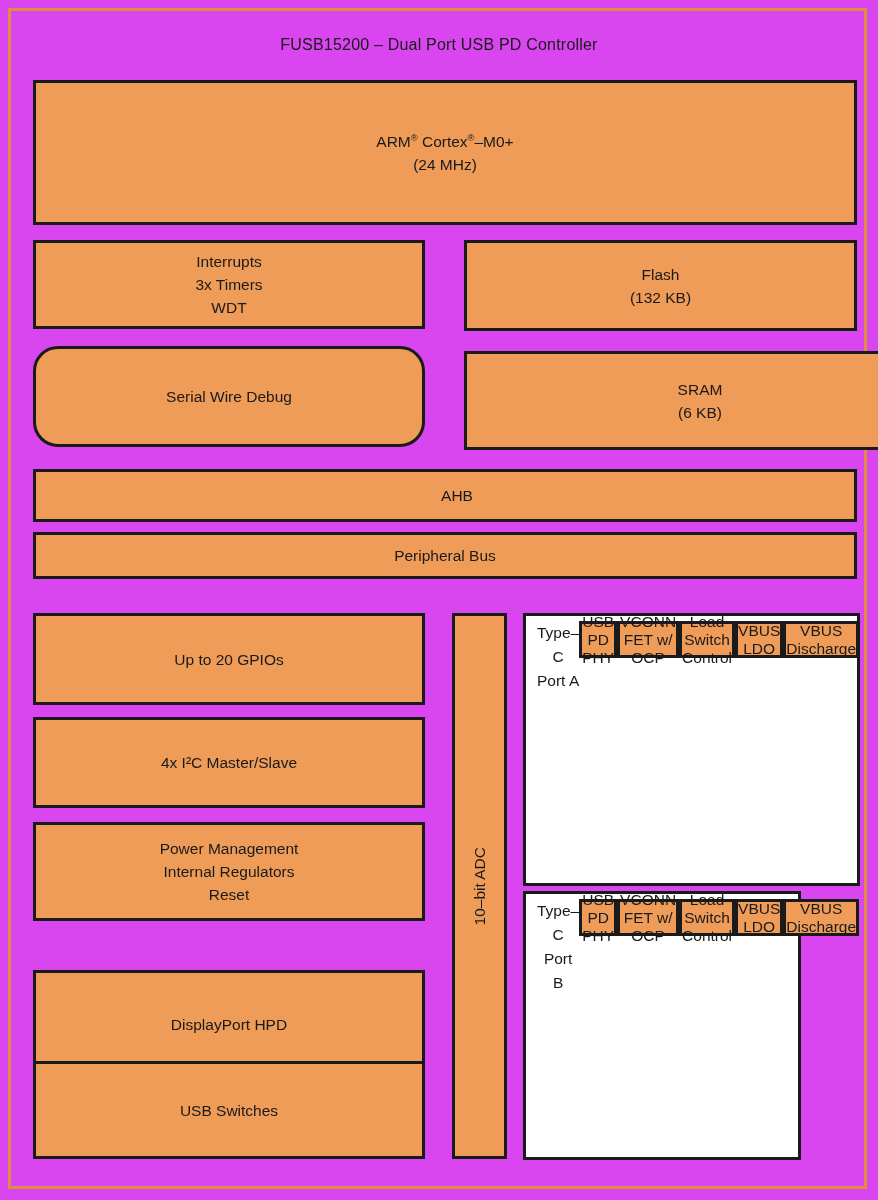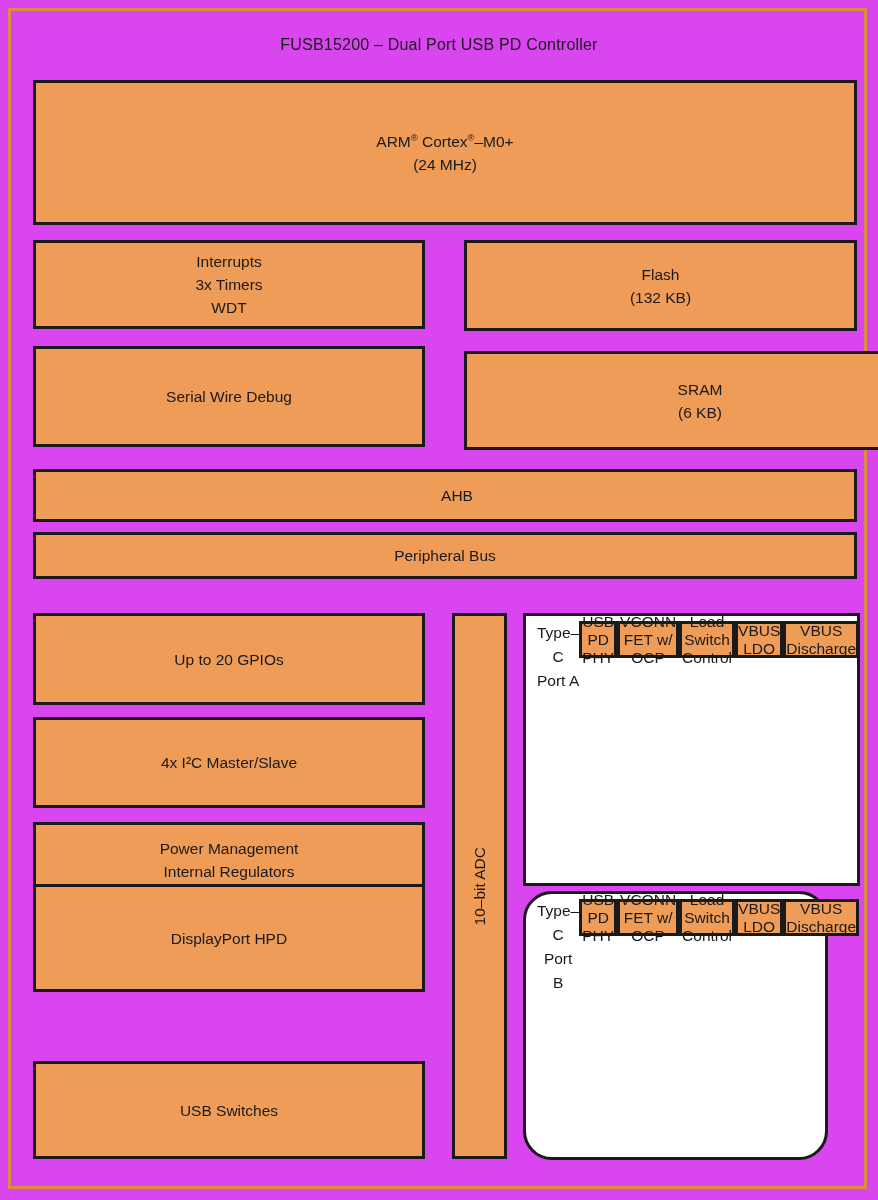--- a/index.html
+++ b/index.html
@@ -42,21 +42,21 @@
     <div>Interrupts</div>
     <div>3x Timers</div>
     <div>WDT</div>
   </div>
 
   <div class="block" style="left:464px; top:240px; width:393px; height:91px;">
     <div>Flash</div>
     <div>(132 KB)</div>
   </div>
 
-  <div class="block" style="left:33px; top:346px; width:392px; height:101px;">
+  <div class="block" style="left:33px; top:346px; width:392px; height:101px;border-radius:25px;">
     <div>Serial Wire Debug</div>
   </div>
 
   <div class="block" style="left:464px; top:351px; width:472px; height:99px;">
     <div>SRAM</div>
     <div>(6 KB)</div>
   </div>
 
   <div class="block" style="left:33px; top:469px; width:824px; height:53px;padding-left:24px;">
     <div>AHB</div>
@@ -73,42 +73,42 @@
   <div class="block" style="left:33px; top:717px; width:392px; height:91px;">
     <div>4x I²C Master/Slave</div>
   </div>
 
   <div class="block" style="left:33px; top:822px; width:392px; height:99px;">
     <div>Power Management</div>
     <div>Internal Regulators</div>
     <div>Reset</div>
   </div>
 
-  <div class="block" style="left:33px; top:884px; width:392px; height:108px;">
+  <div class="block" style="left:33px; top:970px; width:392px; height:108px;">
     <div>DisplayPort HPD</div>
   </div>
 
   <div class="block" style="left:33px; top:1061px; width:392px; height:98px;">
     <div>USB Switches</div>
   </div>
 
   <div class="block" style="left:452px; top:613px; width:55px; height:546px;">
     <span class="vtext">10–bit ADC</span>
   </div>
 
   <div class="port" style="left:523px; top:613px; width:337px; height:273px;">
     <div class="port-title">Type–C Port A</div>
     <div class="port-bar">USB PD PHY</div>
     <div class="port-bar">VCONN FET w/ OCP</div>
     <div class="port-bar">Load Switch Control</div>
     <div class="port-bar">VBUS LDO</div>
     <div class="port-bar">VBUS Discharge</div>
   </div>
 
-  <div class="port" style="left:523px; top:891px; width:305px; height:269px;border-radius:29px;">
+  <div class="port" style="left:523px; top:891px; width:278px; height:269px;">
     <div class="port-title">Type–C Port B</div>
     <div class="port-bar">USB PD PHY</div>
     <div class="port-bar">VCONN FET w/ OCP</div>
     <div class="port-bar">Load Switch Control</div>
     <div class="port-bar">VBUS LDO</div>
     <div class="port-bar">VBUS Discharge</div>
   </div>
 </div>
 
 </body></html>

